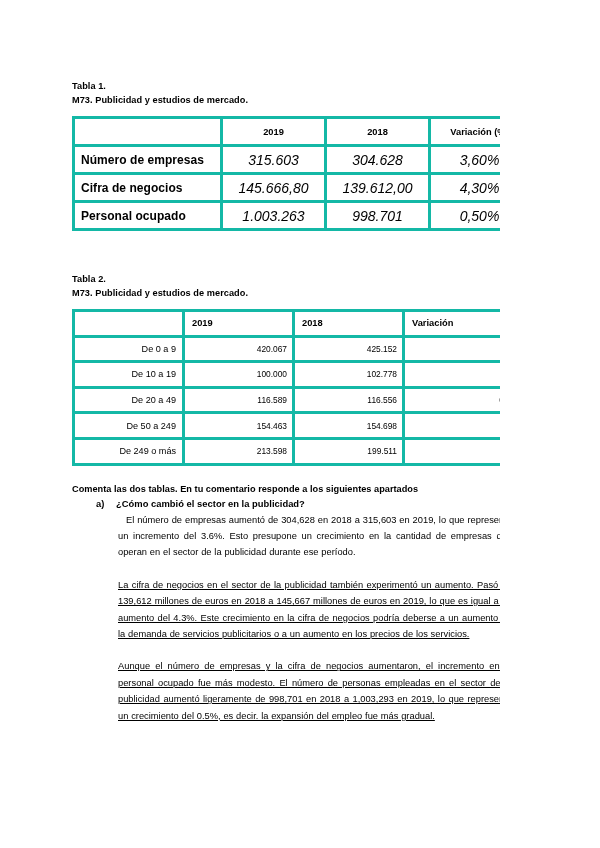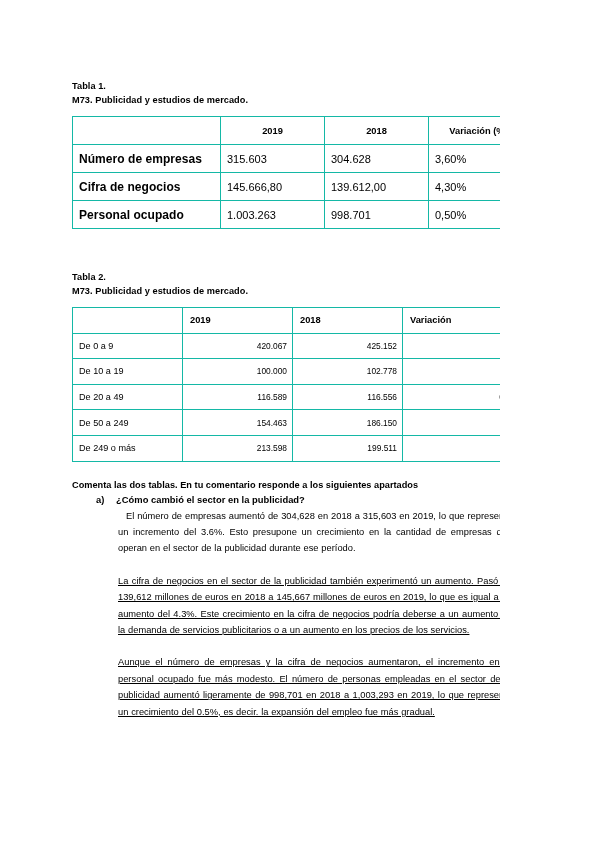--- a/index.html
+++ b/index.html
@@ -45,21 +45,21 @@
   table {
     border-collapse: collapse;
     width: 456px;
     table-layout: fixed;
     font-size: 9px;
   }
   table.t1 { border: 1.6px solid #1a1a1a; }
   table.t2 { border: 1.3px solid #1a1a1a; }
 
   table td, table th {
-    border: 1px solid #14b8a6;
+    border: 3px solid #14b8a6;
     padding: 0 6px;
     vertical-align: middle;
     font-weight: normal;
   }
 
   
   .t1 col.c0 { width: 148px; }
   .t1 col.c1 { width: 104px; }
   .t1 col.c2 { width: 104px; }
   .t1 col.c3 { width: 100px; }
@@ -70,39 +70,40 @@
     font-weight: bold;
     font-size: 9.3px;
   }
   .t1 .rowlabel {
     font-weight: bold;
     font-size: 12px;
     text-align: left;
     letter-spacing: 0.05px;
   }
   .t1 .num {
-    text-align: left;
-    font-size: 11px;
+    text-align: center;
+    font-size: 14px;
+    font-style: italic;
   }
 
   
   .t2 col.c0 { width: 110px; }
   .t2 col.c1 { width: 110px; }
   .t2 col.c2 { width: 110px; }
   .t2 col.c3 { width: 126px; }
 
   .t2 tr { height: 25.6px; }
   .t2 .hdr td {
     text-align: left;
     font-weight: bold;
     font-size: 9.3px;
     padding-left: 7px;
   }
   .t2 .rowlabel {
-    text-align: left;
+    text-align: right;
     font-size: 9.1px;
   }
   .t2 .num {
     text-align: right;
     font-size: 8.4px;
     padding-right: 5px;
   }
 
   .spacer-1 { height: 42px; }
   .spacer-2 { height: 16px; }
@@ -218,21 +219,21 @@
         </tr>
         <tr>
           <td class="rowlabel">De 20 a 49</td>
           <td class="num">116.589</td>
           <td class="num">116.556</td>
           <td class="num">0,03%</td>
         </tr>
         <tr>
           <td class="rowlabel">De 50 a 249</td>
           <td class="num">154.463</td>
-          <td class="num">186.150</td>
+          <td class="num">154.698</td>
           <td class="num">-0,2%</td>
         </tr>
         <tr>
           <td class="rowlabel">De 249 o más</td>
           <td class="num">213.598</td>
           <td class="num">199.511</td>
           <td class="num">6,8%</td>
         </tr>
       </tbody>
     </table>

